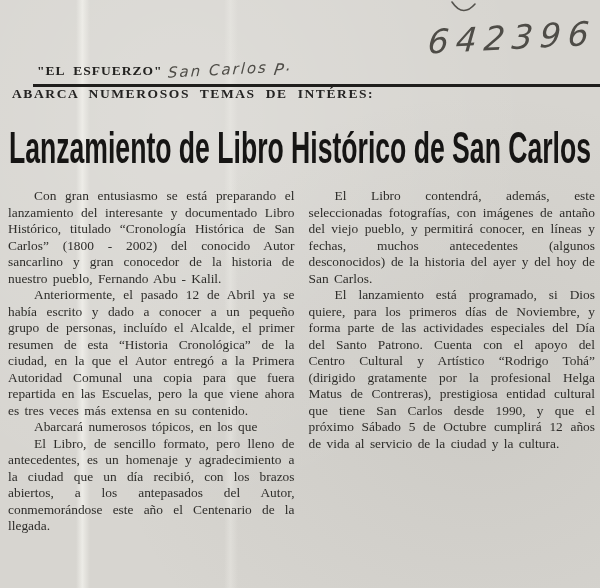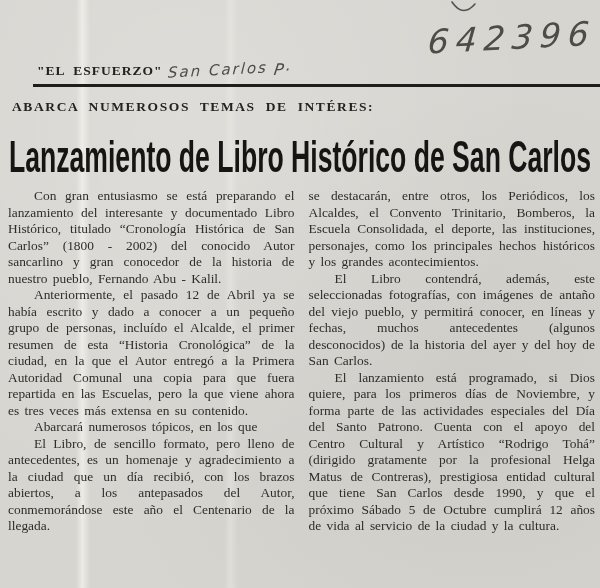--- a/index.html
+++ b/index.html
@@ -53,26 +53,26 @@
   .pagemark{
     font-family:"DejaVu Sans", sans-serif;
     font-style:italic;font-weight:400;font-size:16px;
     color:#4e4c47;margin-left:6px;transform:skewX(-8deg);
   }
   .rule{
     position:absolute;top:84px;left:33px;right:0;height:3px;
     background:#1f1e1c;
   }
   .kicker{
-    position:absolute;top:99px;left:12px;
+    position:absolute;top:86px;left:12px;
     font-weight:bold;font-size:13.5px;
     letter-spacing:1.6px;word-spacing:5px;color:#242322;
     white-space:nowrap;
   }
-  .headline-wrap{position:absolute;top:129px;left:7px;}
+  .headline-wrap{position:absolute;top:120px;left:7px;}
   .headline-wrap svg text{
     font-family:"Liberation Sans", sans-serif;
     font-weight:700;fill:#161514;
   }
   .columns{
     position:absolute;top:188px;left:8px;right:5px;bottom:0;
     display:flex;gap:14px;justify-content:space-between;
   }
   .col{
     flex:1 1 0;
@@ -114,19 +114,18 @@
   </div>
 
   <div class="columns">
     <div class="col">
       <p>Con gran entusiasmo se está preparando el lanzamiento del interesante y documentado Libro Histórico, titulado “Cronología Histórica de San Carlos” (1800 - 2002) del conocido Autor sancarlino y gran conocedor de la historia de nuestro pueblo, Fernando Abu - Kalil.</p>
       <p>Anteriormente, el pasado 12 de Abril ya se había escrito y dado a conocer a un pequeño grupo de personas, incluído el Alcalde, el primer resumen de esta “Historia Cronológica” de la ciudad, en la que el Autor entregó a la Primera Autoridad Comunal una copia para que fuera repartida en las Escuelas, pero la que viene ahora es tres veces más extensa en su contenido.</p>
       <p>Abarcará numerosos tópicos, en los que</p>
       <p>El Libro, de sencillo formato, pero lleno de antecedentes, es un homenaje y agradecimiento a la ciudad que un día recibió, con los brazos abiertos, a los antepasados del Autor, conmemorándose este año el Centenario de la llegada.</p>
     </div>
     <div class="col">
-      <p class="no-indent">se destacarán, entre otros, los Periódicos, los Alcaldes, el Convento Trinitario, Bomberos, la Escuela Consolidada, el deporte, las instituciones, personajes, como los principales hechos históricos y los grandes acontecimientos.</p>
       <p>El Libro contendrá, además, este seleccionadas fotografías, con imágenes de antaño del viejo pueblo, y permitirá conocer, en líneas y fechas, muchos antecedentes (algunos desconocidos) de la historia del ayer y del hoy de San Carlos.</p>
       <p>El lanzamiento está programado, si Dios quiere, para los primeros días de Noviembre, y forma parte de las actividades especiales del Día del Santo Patrono. Cuenta con el apoyo del Centro Cultural y Artístico “Rodrigo Tohá” (dirigido gratamente por la profesional Helga Matus de Contreras), prestigiosa entidad cultural que tiene San Carlos desde 1990, y que el próximo Sábado 5 de Octubre cumplirá 12 años de vida al servicio de la ciudad y la cultura.</p>
     </div>
   </div>
 
 </div>
 
 </body></html>

